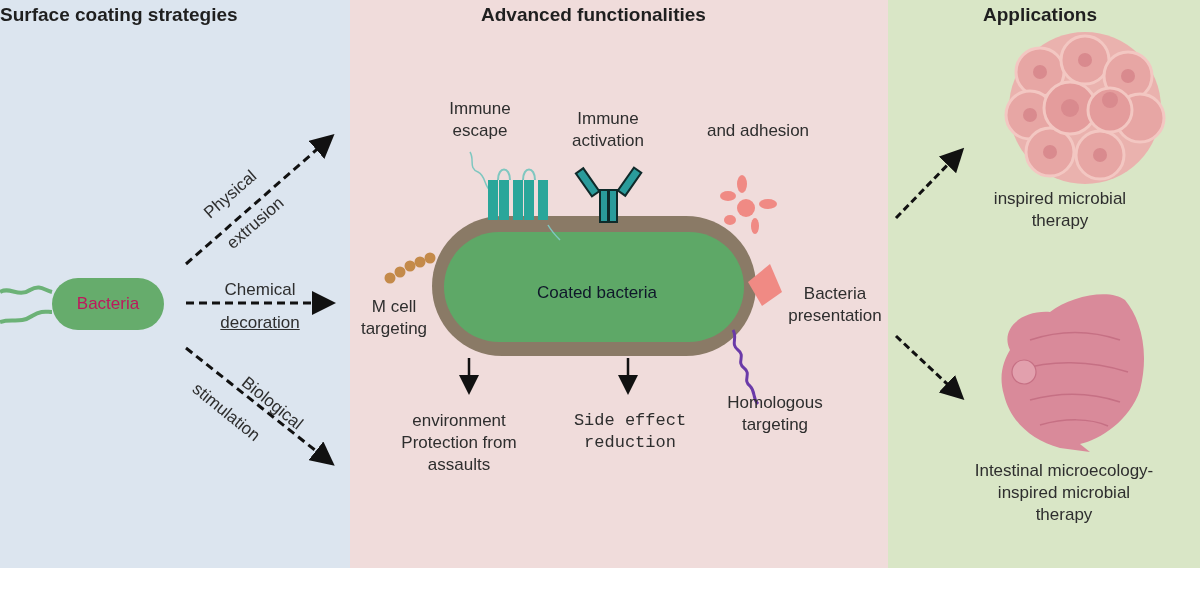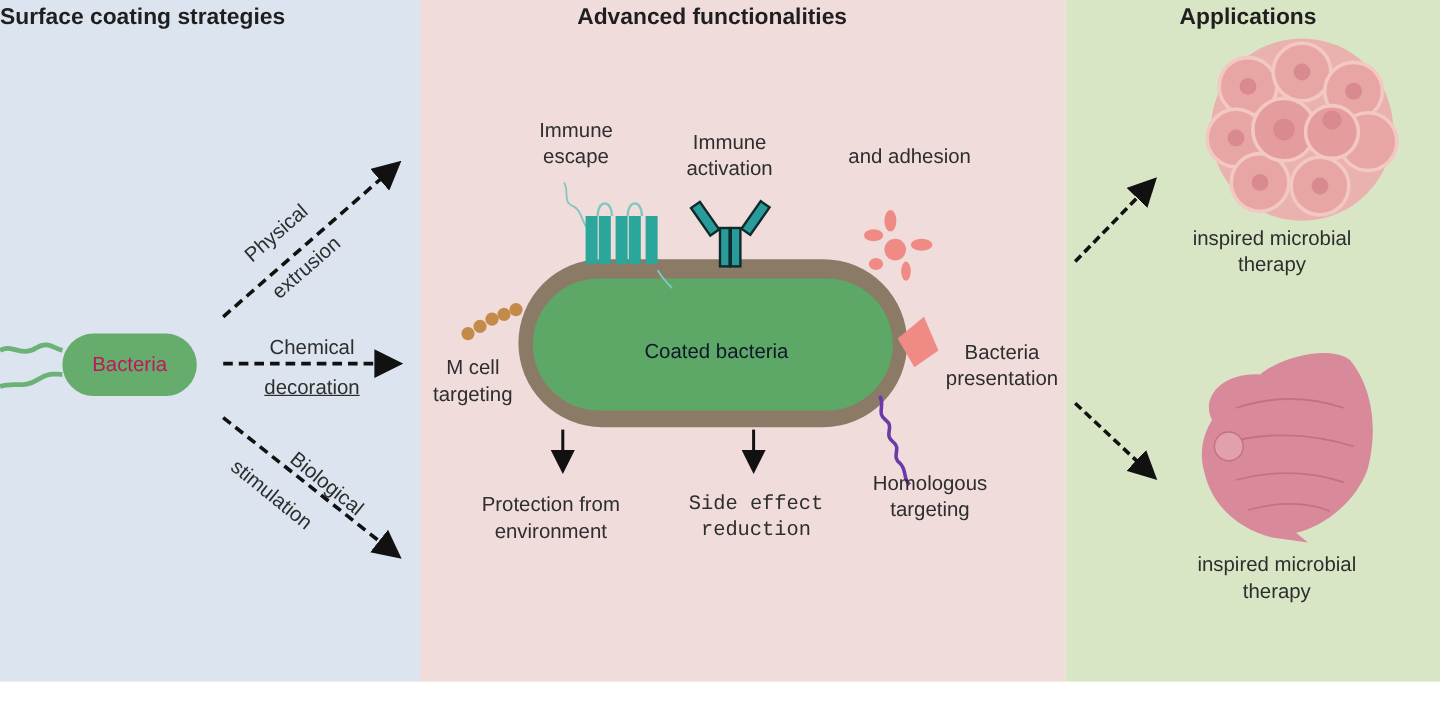--- a/index.html
+++ b/index.html
@@ -154,32 +154,34 @@
 </div>
 <div class="lbl" style="left:346px; top:296px; width:96px;">
   <div>M cell</div>
   <div>targeting</div>
 </div>
 <div class="lbl" style="left:780px; top:283px; width:110px;">
   <div>Bacteria</div>
   <div>presentation</div>
 </div>
 <div class="lbl" style="left:374px; top:410px; width:170px;">
+  <div>environment</div>
   <div>Protection from</div>
-  <div>environment</div>
+  <div>assaults</div>
 </div>
 <div class="lbl" style="left:570px; top:410px; width:120px;font-family:Liberation Mono, monospace;">
   <div>Side effect</div>
   <div>reduction</div>
 </div>
 <div class="lbl" style="left:710px; top:392px; width:130px;">
   <div>Homologous</div>
   <div>targeting</div>
 </div>
 
 <div class="lbl" style="left:950px; top:188px; width:220px;">
   <div>inspired microbial</div>
   <div>therapy</div>
 </div>
 <div class="lbl" style="left:946px; top:460px; width:236px;">
+  <div>Intestinal microecology-</div>
   <div>inspired microbial</div>
   <div>therapy</div>
 </div>
 
 </body></html>

